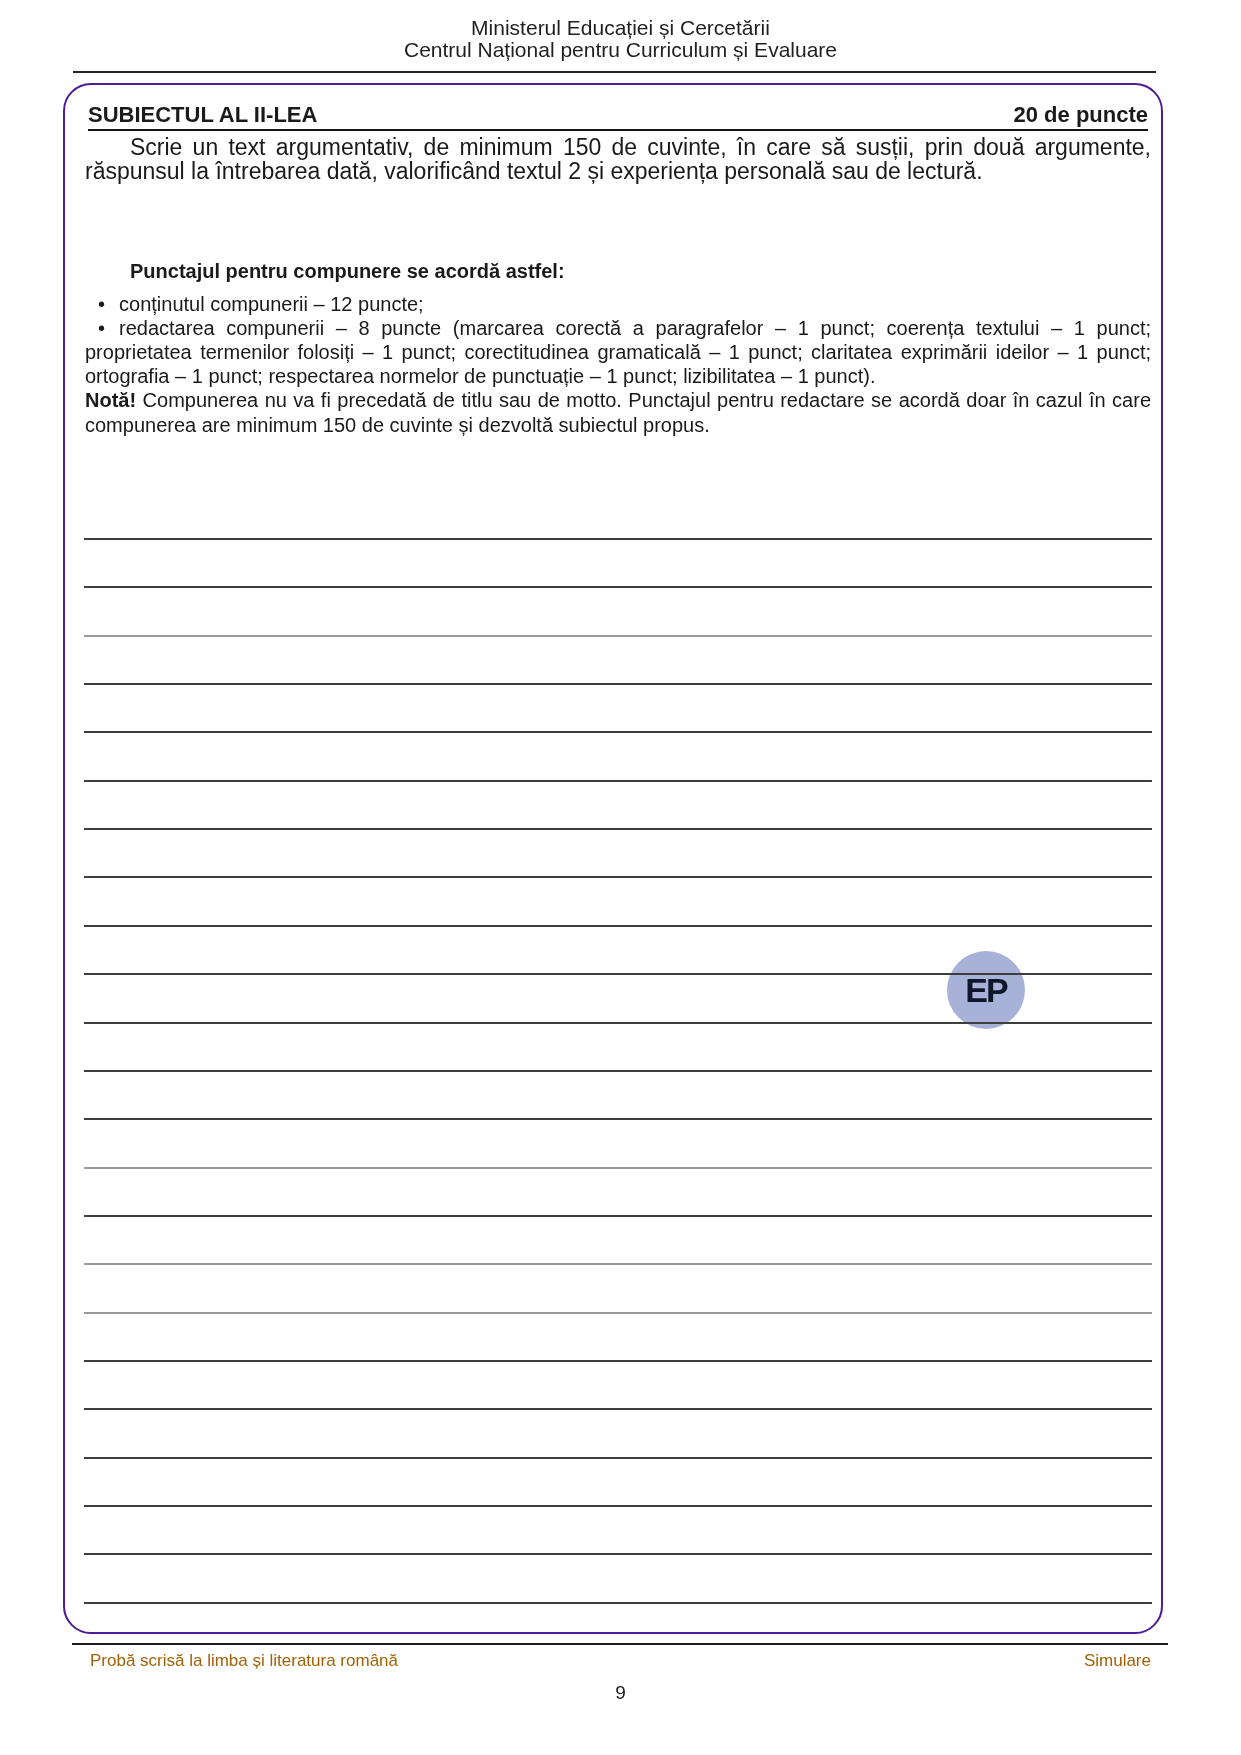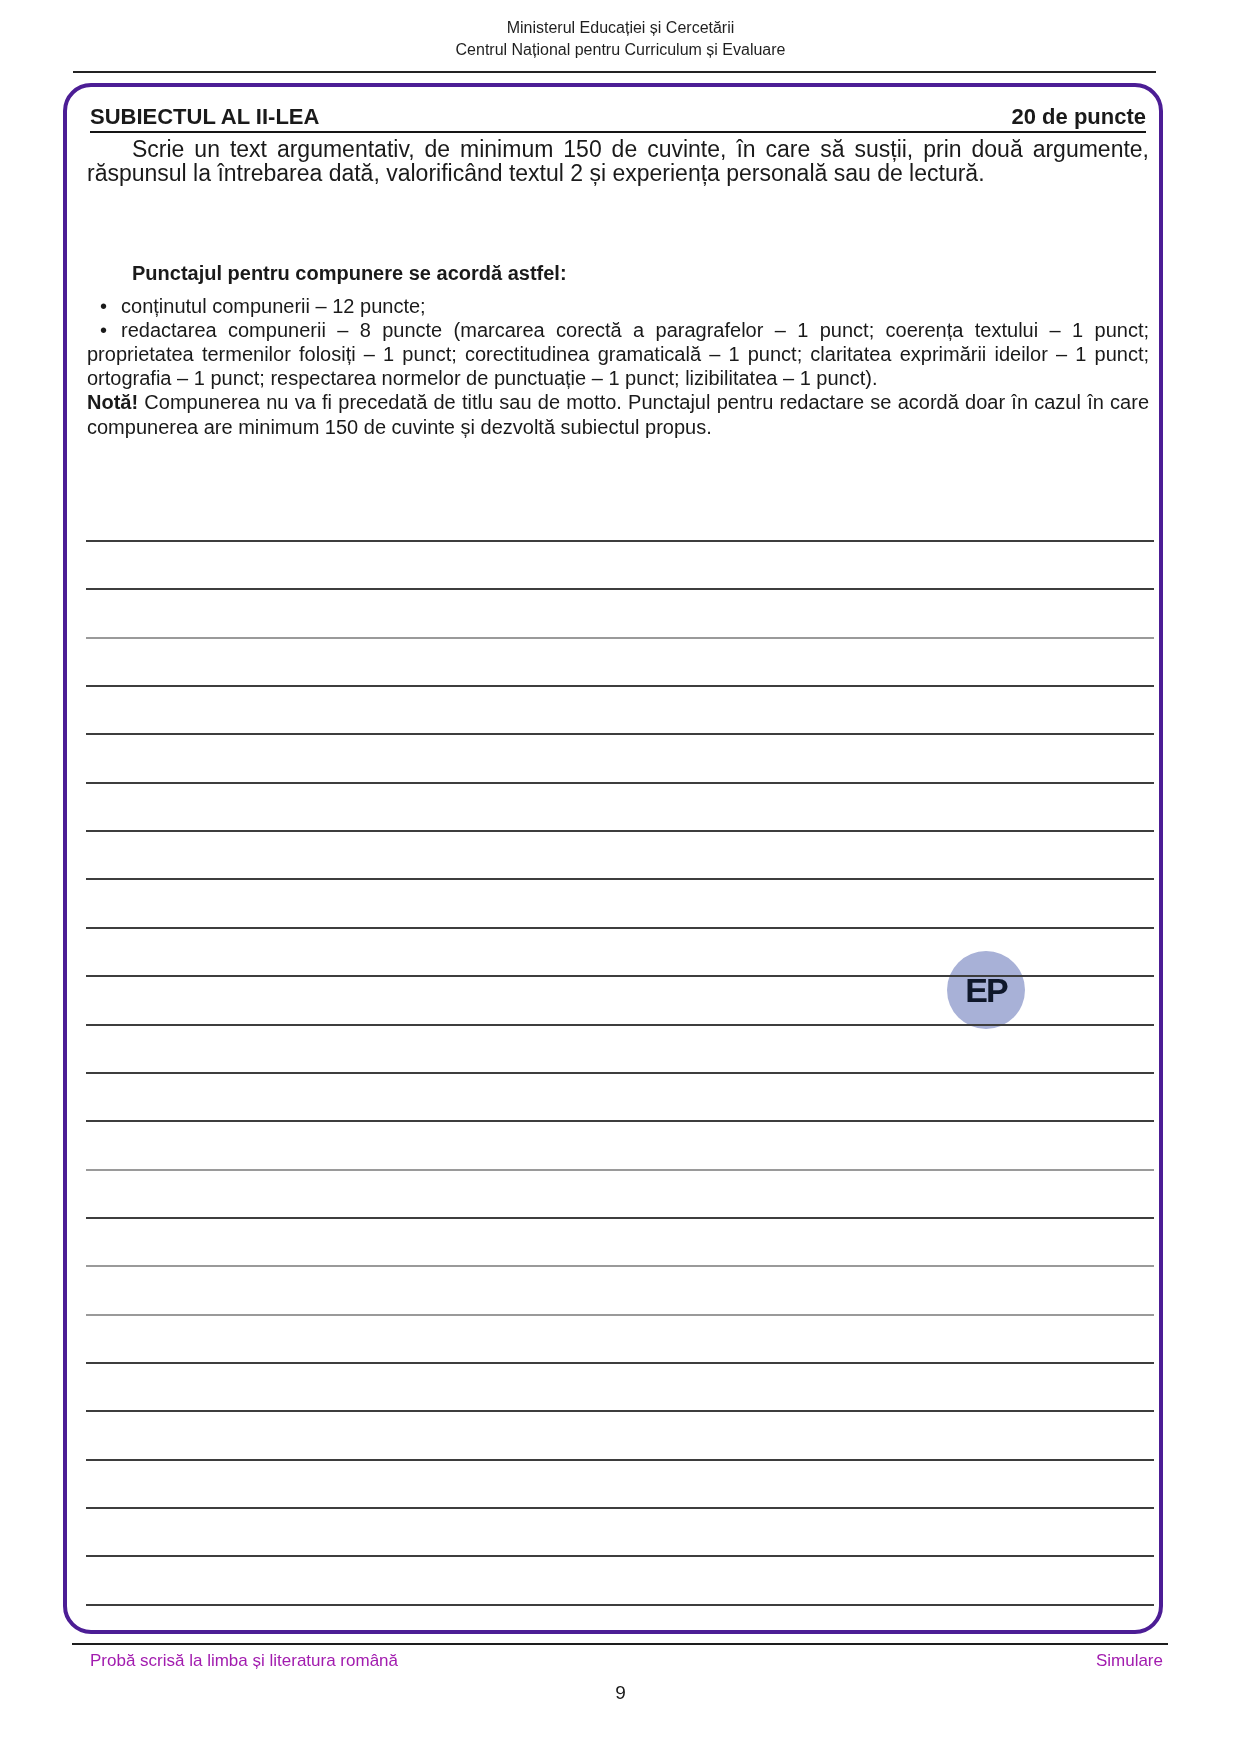--- a/index.html
+++ b/index.html
@@ -1,26 +1,26 @@
 <!DOCTYPE html>
 <html><head>
 <meta charset="utf-8">
 <style>
   html,body{margin:0;padding:0;background:#fff;}
   .page{position:relative;width:1241px;height:1755px;background:#ffffff;
         font-family:"Liberation Sans","DejaVu Sans",sans-serif;color:#1a1a1a;overflow:hidden;}
 
   
   .doc-header{position:absolute;top:17px;left:0;width:100%;text-align:center;
-              font-size:16px;line-height:22px;color:#1f1f1f;}
+              font-size:21px;line-height:22px;color:#1f1f1f;}
   .header-rule{position:absolute;top:71px;left:73px;width:1083px;height:2px;background:#232323;}
 
   
   .subject-box{position:absolute;top:83px;left:63px;width:1100px;height:1551px;
-               border:4px solid #4c1d95;border-radius:28px;box-sizing:border-box;
+               border:2px solid #4c1d95;border-radius:28px;box-sizing:border-box;
                padding:6px 10px 0 20px;background:transparent;z-index:2;}
 
   .title-row{display:flex;justify-content:space-between;align-items:flex-end;
              margin:11px 3px 0 3px;padding-bottom:2px;border-bottom:2px solid #151515;
              font-weight:bold;font-size:22px;line-height:25px;}
 
   .question{margin:26px 0 0 0;text-align:center;font-weight:bold;font-size:20px;line-height:24px;}
 
   p{margin:0;}
   .task{margin-top:4px;text-align:justify;text-indent:45px;font-size:23px;line-height:24.2px;}
@@ -40,22 +40,22 @@
 
   
   .watermark-text{position:absolute;left:571px;top:976px;font-size:88px;font-weight:bold;
                   letter-spacing:-3px;line-height:1;z-index:1;white-space:nowrap;}
   .wm-logo{position:absolute;left:947px;top:951px;width:78px;height:78px;border-radius:50%;
            z-index:1;display:flex;align-items:center;justify-content:center;}
   .wm-logo-text{color:#0f172a;font-size:34px;font-weight:bold;letter-spacing:-2px;}
 
   
   .footer-rule{position:absolute;top:1643px;left:72px;width:1096px;height:2px;background:#1d1d1d;}
-  .footer{position:absolute;top:1650px;left:90px;right:78px;display:flex;
-          justify-content:space-between;font-size:17px;line-height:22px;color:#a21caf;}
+  .footer{position:absolute;top:1650px;left:90px;right:90px;display:flex;
+          justify-content:space-between;font-size:17px;line-height:22px;color:#a16207;}
   .page-num{position:absolute;top:1682px;left:0;width:100%;text-align:center;font-size:19px;}
 </style>
 </head>
 <body>
 
 <div class="page">
 
   <div class="doc-header">
     <div>Ministerul Educației și Cercetării</div>
     <div>Centrul Național pentru Curriculum și Evaluare</div>

